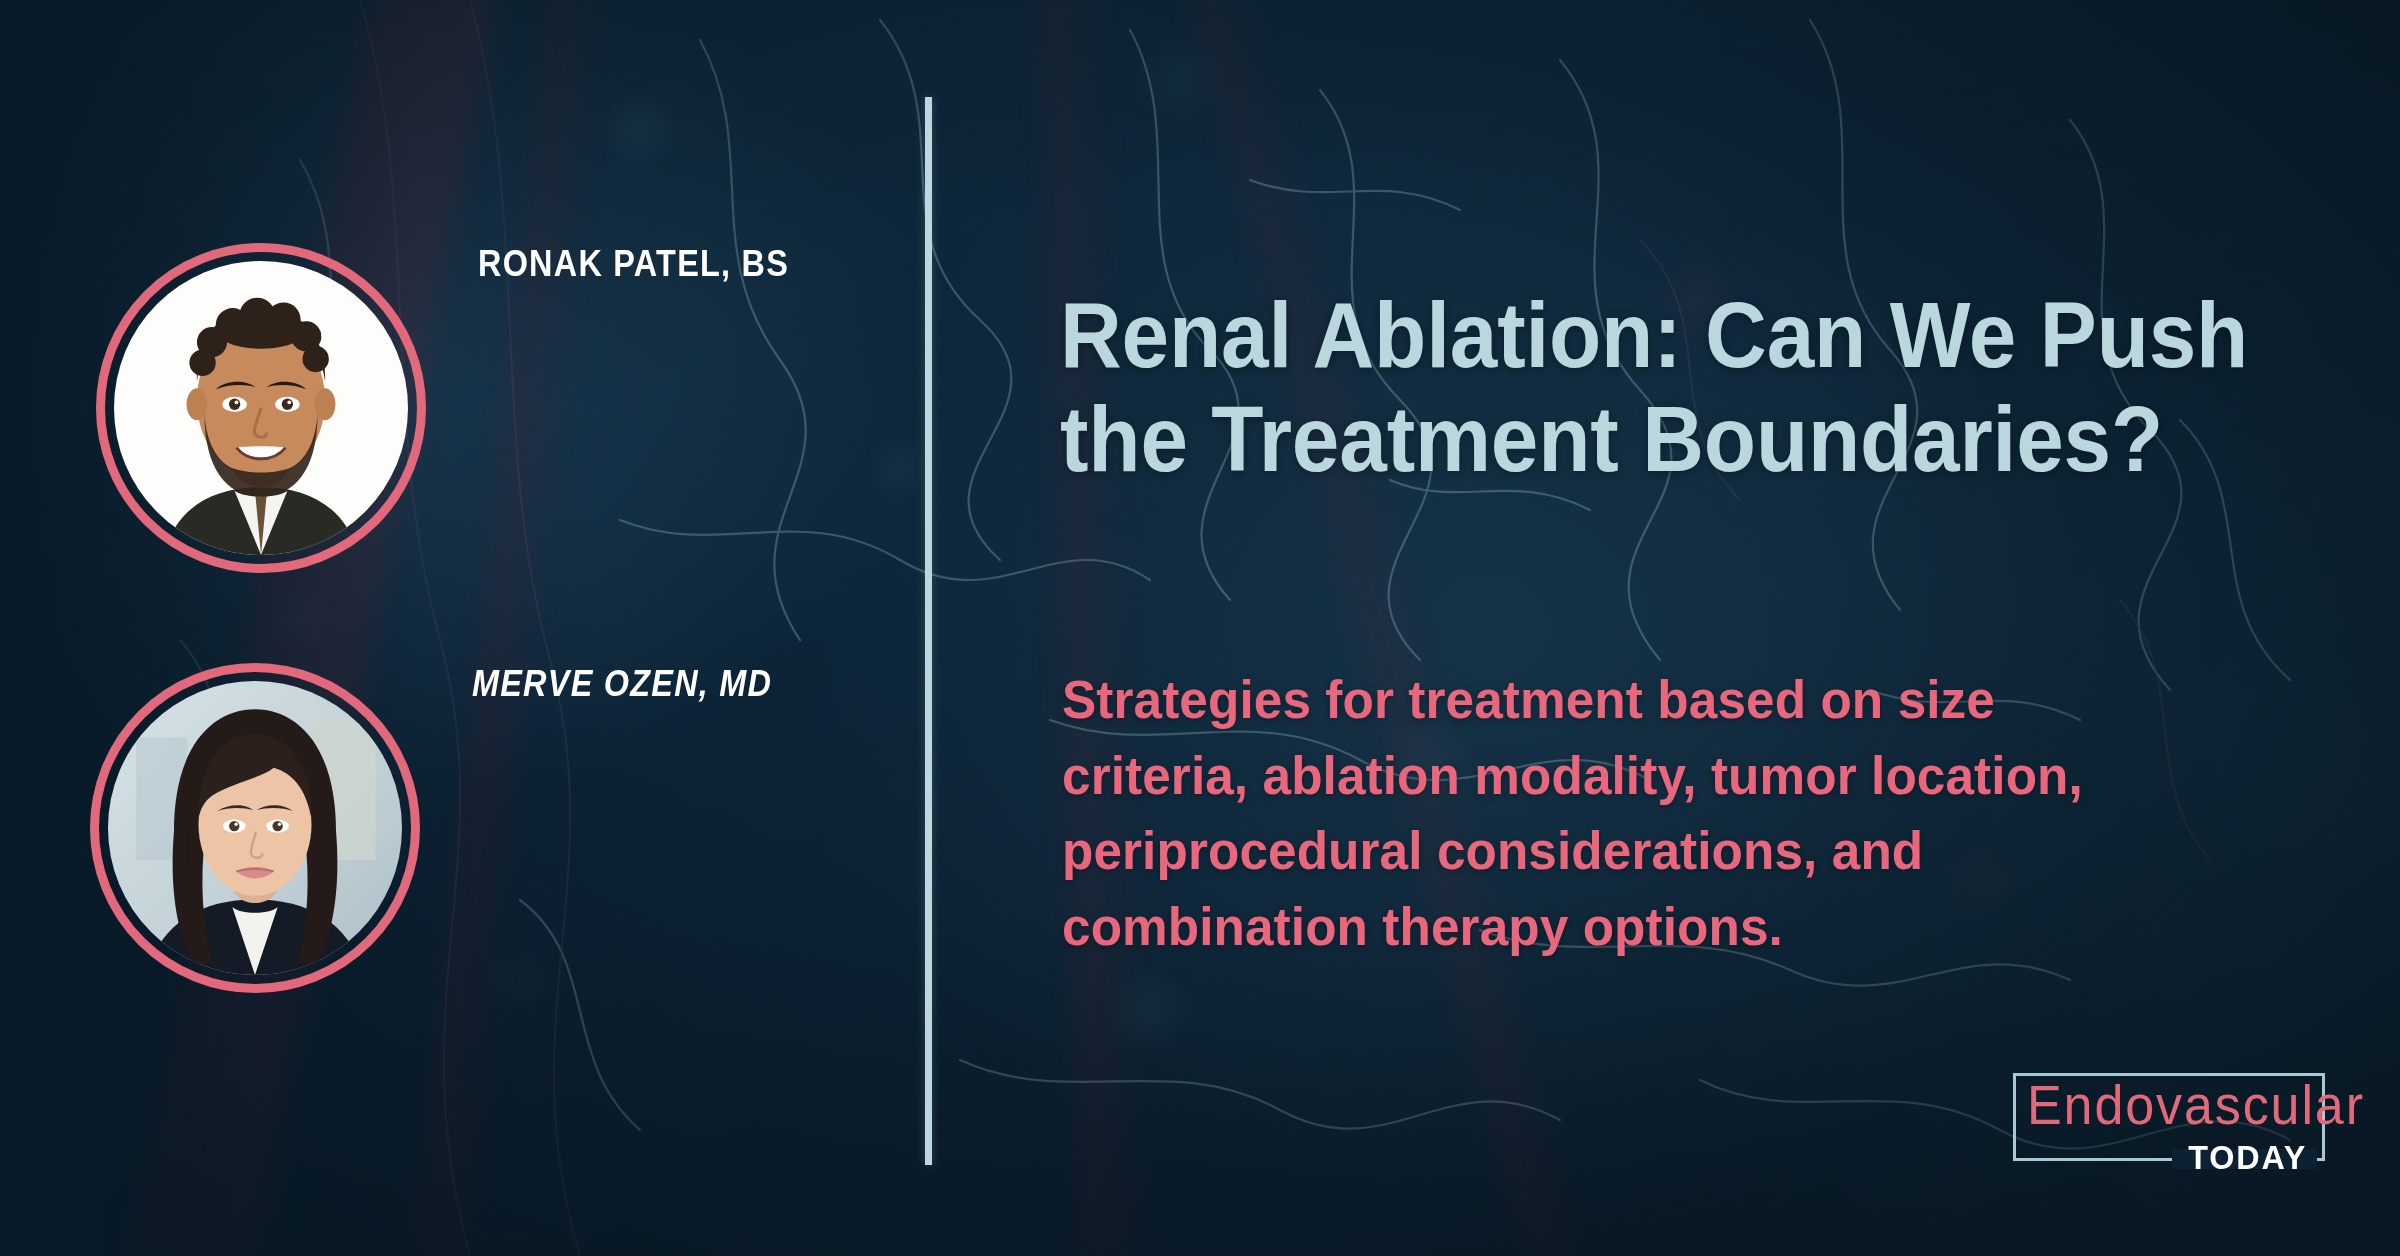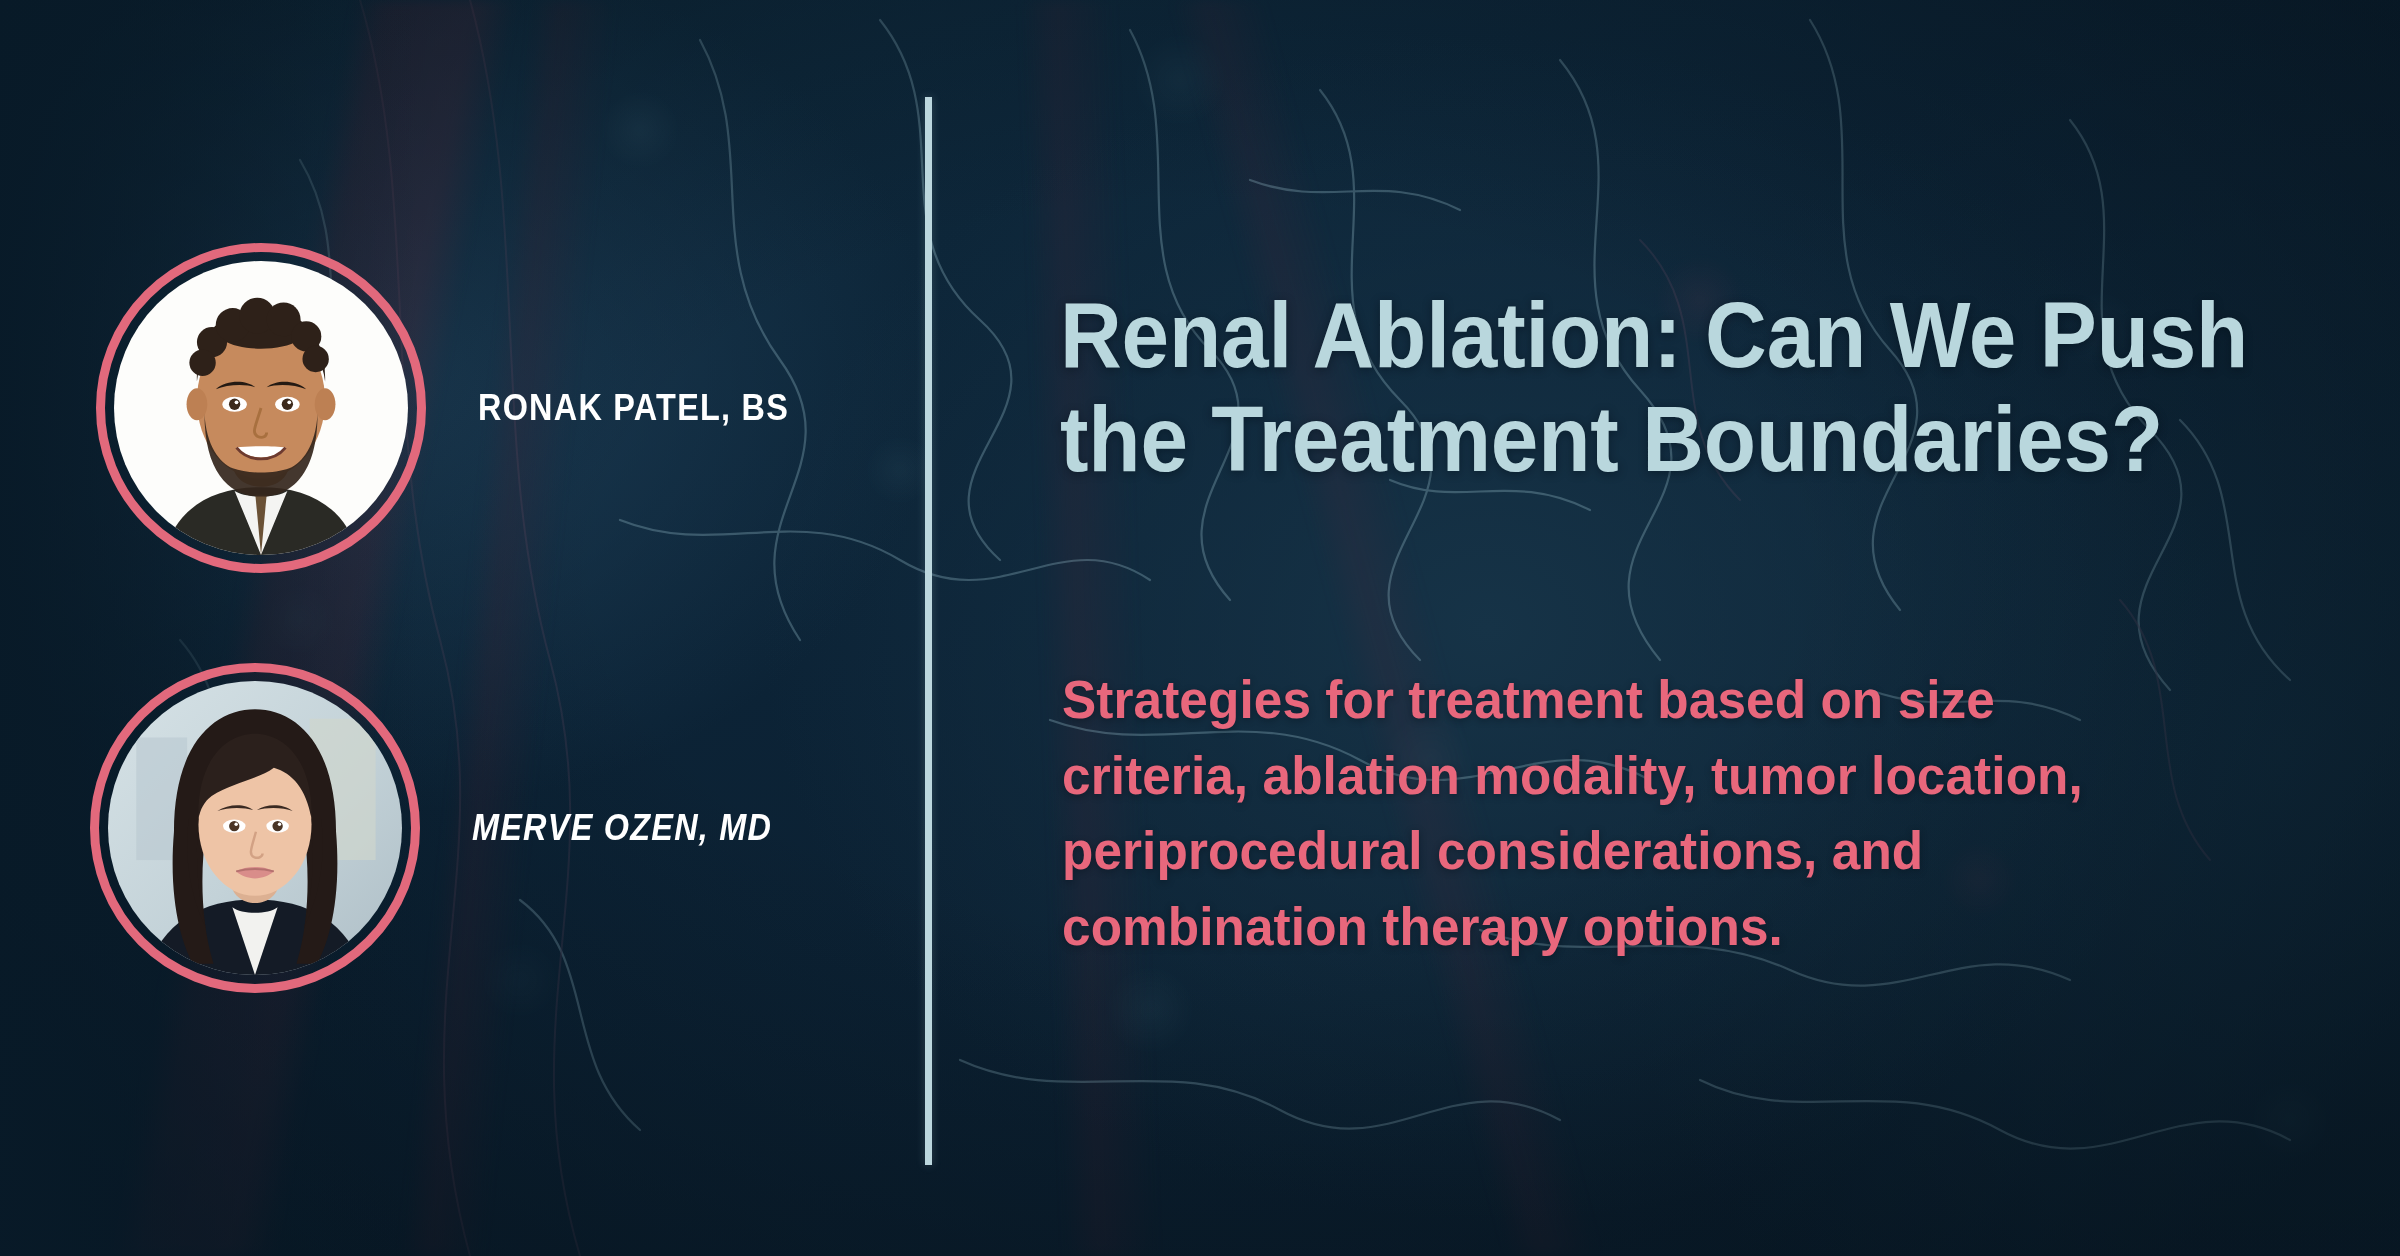--- a/index.html
+++ b/index.html
@@ -79,21 +79,20 @@
   
   .left-col {
     position: absolute;
     left: 0; top: 0;
     width: 925px;
     height: 1256px;
   }
   .person {
     position: absolute;
     display: flex;
-    align-items: center;
   }
   .person-a { left: 96px; top: 243px; }
   .person-b { left: 90px; top: 663px; font-style: italic; }
 
   .avatar-ring {
     position: relative;
     width: 330px;
     height: 330px;
     border-radius: 50%;
     border: 9px solid #e2697c;
@@ -397,14 +396,22 @@
 
     <p class="deck">
       <span class="dk-line">Strategies for treatment based on size</span>
       <span class="dk-line">criteria, ablation modality, tumor location,</span>
       <span class="dk-line">periprocedural considerations, and</span>
       <span class="dk-line">combination therapy options.</span>
     </p>
 
   </div>
 
+  <div class="logo">
+    <div class="logo-frame"></div>
+    <div class="logo-word">Endovascular</div>
+    <div class="logo-today-wrap">
+      <div class="logo-today-mask"></div>
+      <span class="logo-today">TODAY</span>
+    </div>
+  </div>
 
 </div>
 
 </body></html>

